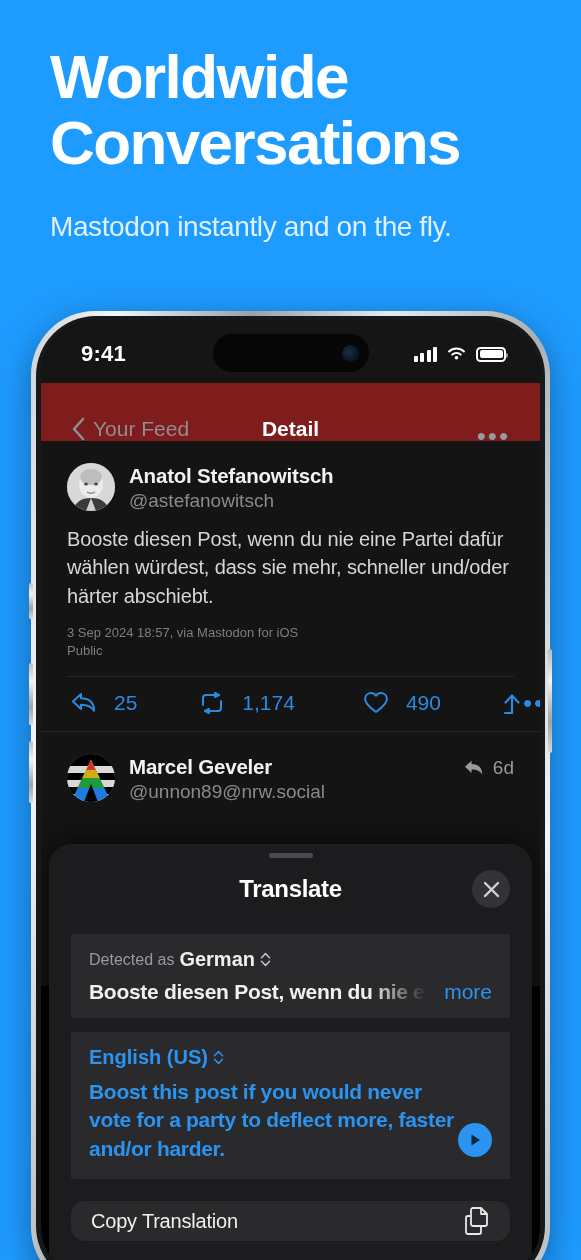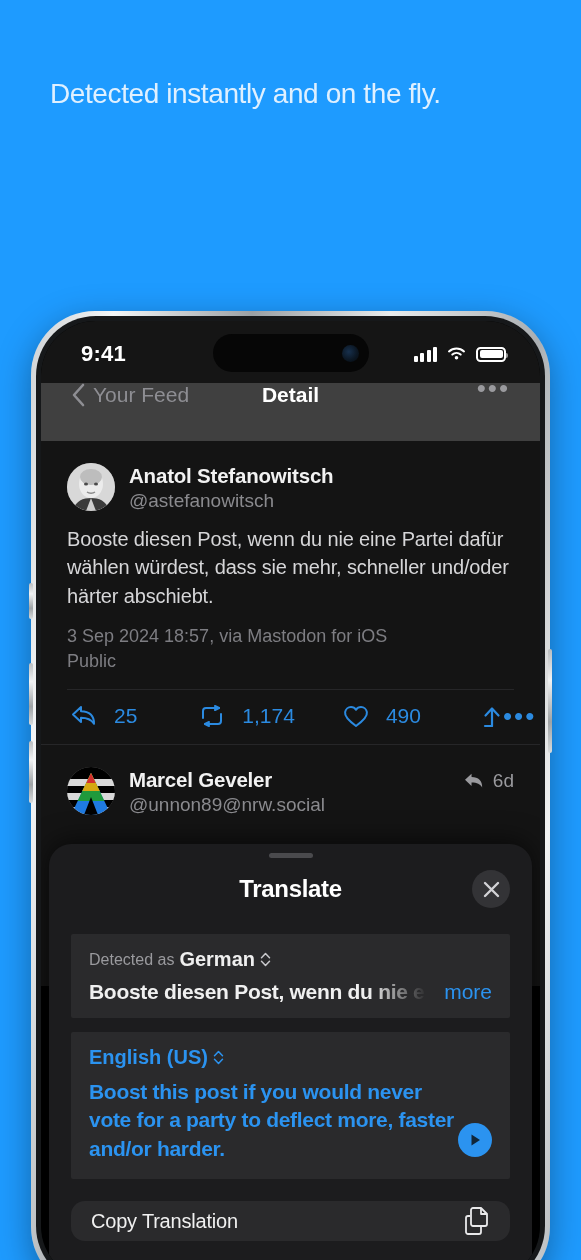--- a/index.html
+++ b/index.html
@@ -97,22 +97,22 @@
     position:relative; padding:1.5px;
   }
   .battery::after{
     content:""; position:absolute; right:-4px; top:4px;
     width:2.5px; height:5px; border-radius:0 2px 2px 0; background:rgba(255,255,255,.55);
   }
   .battery span { display:block; height:100%; background:#fff; border-radius:2px; }
 
   
   .navbar {
-    position:relative; height:58px; background:#404040;
-    display:flex; align-items:flex-start; padding:0 30px;
+    position:relative; height:58px; background:#7f1d1d;
+    display:flex; align-items:flex-end; padding:0 30px;
   }
   .nav-back { display:flex; align-items:center; gap:8px; cursor:pointer; }
   .nav-back-label { color:#8e8e93; font-size:21px; }
   .nav-title {
     position:absolute; left:0; right:0; text-align:center;
     color:#fff; font-size:21px; font-weight:bold; pointer-events:none;
   }
   .nav-more {
     margin-left:auto; color:#9a9a9e; font-size:26px; letter-spacing:2px;
     line-height:10px; cursor:pointer;
@@ -127,26 +127,26 @@
     flex:0 0 48px; overflow:hidden; background:#777;
   }
   .avatar svg { display:block; width:48px; height:48px; }
   .post-names { flex:1; min-width:0; padding-top:1px; }
   .post-author { color:#f2f2f2; font-size:20.5px; font-weight:bold; letter-spacing:-.2px; }
   .post-handle { color:#8a8a8e; font-size:19px; margin-top:2px; }
   .post-meta-right { display:flex; align-items:center; gap:8px; color:#9a9a9e; font-size:19px; padding-top:3px; }
   .post-body {
     color:#d6d6d8; font-size:20px; line-height:1.42; margin-top:13px; letter-spacing:-.15px;
   }
-  .post-sub { color:#7d7d82; font-size:18px; line-height:1.36; margin-top:14px; }
+  .post-sub { color:#7d7d82; font-size:13px; line-height:1.36; margin-top:14px; }
   .post-divider { height:1px; background:#262628; margin:16px 0 0 0; }
   .actions { display:flex; align-items:center; padding:14px 26px 16px 30px; gap:0; }
   .action { display:flex; align-items:center; gap:17px; color:#2b8ae0; font-size:21px; cursor:pointer; }
   .action.sp1 { margin-right:62px; }
-  .action.sp2 { margin-right:48px; }
+  .action.sp2 { margin-right:68px; }
   .action.sp3 { margin-right:60px; }
   .action-more {
     margin-left:auto; color:#2b8ae0; font-size:26px; letter-spacing:2px; line-height:10px; cursor:pointer;
   }
   .feed-divider { height:1px; background:#262628; }
 
   
   .sheet {
     position:absolute; left:8px; right:8px; bottom:0; top:523px;
     background:#1c1c1e;
@@ -201,21 +201,25 @@
     background:#2a2a2c; border-radius:14px; margin-top:22px;
     height:40px; display:flex; align-items:center; justify-content:space-between;
     padding:0 20px; cursor:pointer;
   }
   .copy-label { color:#f0f0f0; font-size:20px; letter-spacing:-.2px; }
 </style>
 </head>
 <body>
 
 <div class="promo">
-  <div class="promo-sub">Detected instantly and on the fly.</div>
+  <div class="promo-title">
+    <div>Worldwide</div>
+    <div>Conversations</div>
+  </div>
+  <div class="promo-sub">Mastodon instantly and on the fly.</div>
 </div>
 
 <div class="phone-wrap">
   <div class="phone-frame"></div>
   <div class="phone-frame-inner"></div>
 
   <div class="btn-side btn-action"></div>
   <div class="btn-side btn-volup"></div>
   <div class="btn-side btn-voldn"></div>
   <div class="btn-side btn-power"></div>

